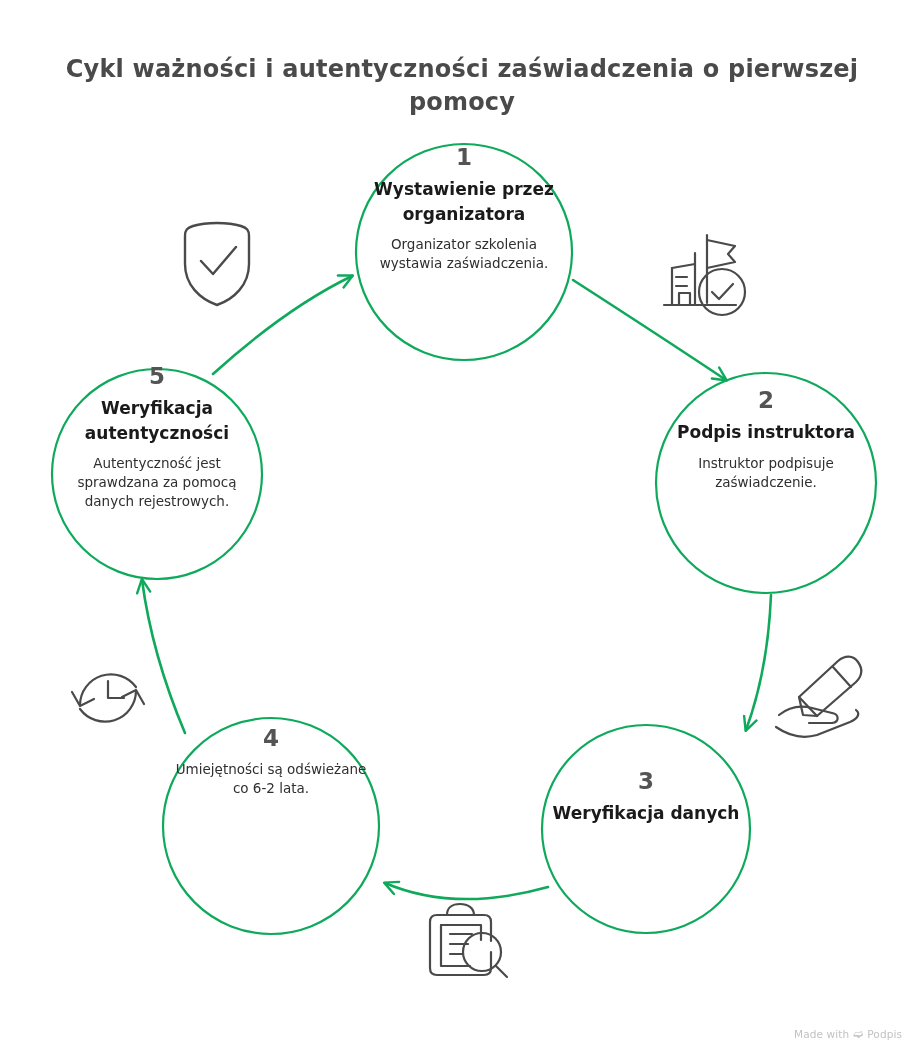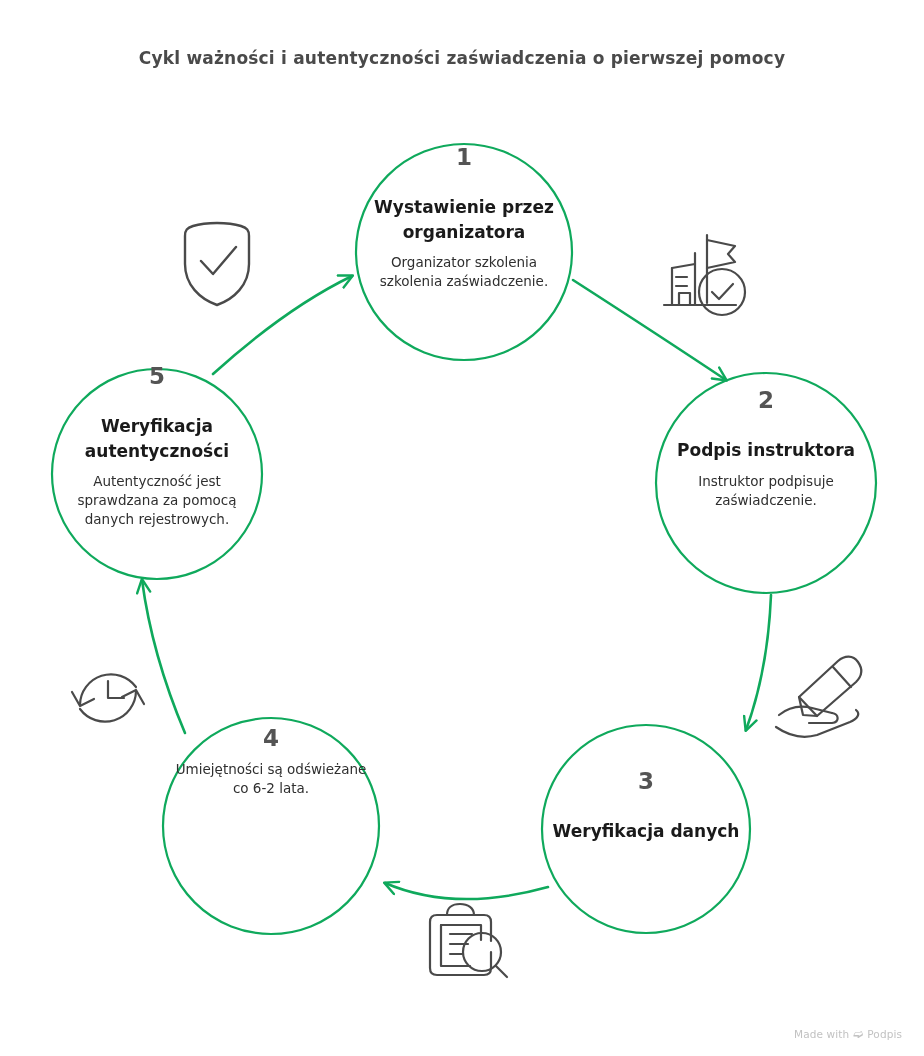--- a/index.html
+++ b/index.html
@@ -19,26 +19,26 @@
     position: absolute;
     inset: 0;
     width: 924px;
     height: 1056px;
   }
 
   
   .title {
     position: absolute;
     left: 62px;
-    top: 42px;
+    top: 53px;
     width: 800px;
     text-align: center;
     font-family: "DejaVu Sans", "Liberation Sans", sans-serif;
     font-weight: bold;
-    font-size: 17px;
+    font-size: 24px;
     line-height: 33px;
     letter-spacing: 0.2px;
     color: #4a4a4a;
   }
 
   
   .svg-layer {
     position: absolute;
     left: 0;
     top: 0;
@@ -58,21 +58,21 @@
     font-size: 23px;
     color: #545454;
     line-height: 26px;
   }
   .node-title {
     font-family: "DejaVu Sans", "Liberation Sans", sans-serif;
     font-weight: bold;
     font-size: 17px;
     line-height: 24.5px;
     color: #1a1a1a;
-    margin-top: 25px;
+    margin-top: 7px;
   }
   .node-desc {
     font-family: "DejaVu Sans", "Liberation Sans", sans-serif;
     font-weight: normal;
     font-size: 13.5px;
     line-height: 19px;
     color: #2f2f2f;
     margin-top: 9px;
   }
 
@@ -193,21 +193,21 @@
       <path d="M136 691 A 31 31 0 0 1 80 709"></path>
       <path d="M144 704 L136 690 L122 697"></path>
 
       <path d="M108 681 L108 698 L124 698"></path>
     </g>
   </svg>
 
   <div class="node" style="left:364px; top:144px; width:200px;">
     <div class="node-num">1</div>
     <div class="node-title">Wystawienie przez organizatora</div>
-    <div class="node-desc">Organizator szkolenia szkolenia zaświadczenie.</div>
+    <div class="node-desc">Organizator szkolenia wystawia zaświadczenia.</div>
   </div>
 
   <div class="node" style="left:667px; top:387px; width:198px;">
     <div class="node-num">2</div>
     <div class="node-title">Podpis instruktora</div>
     <div class="node-desc">Instruktor podpisuje zaświadczenie.</div>
   </div>
 
   <div class="node" style="left:549px; top:768px; width:194px;">
     <div class="node-num">3</div>

